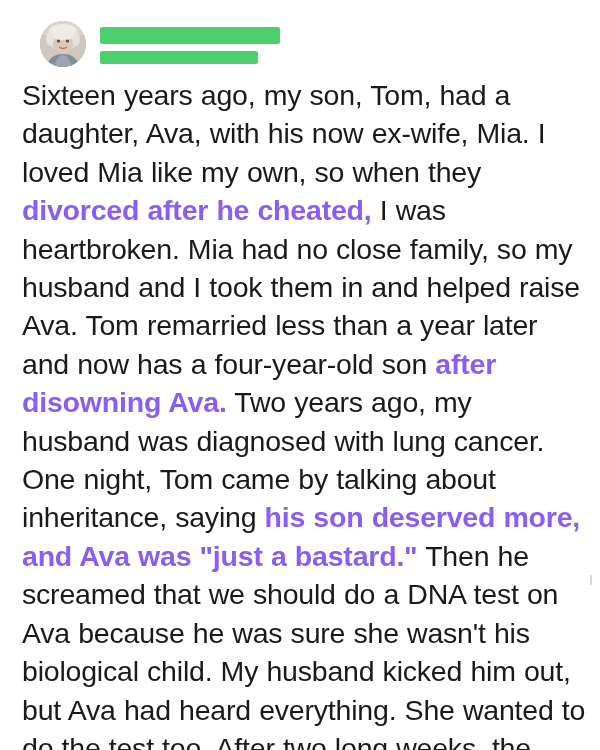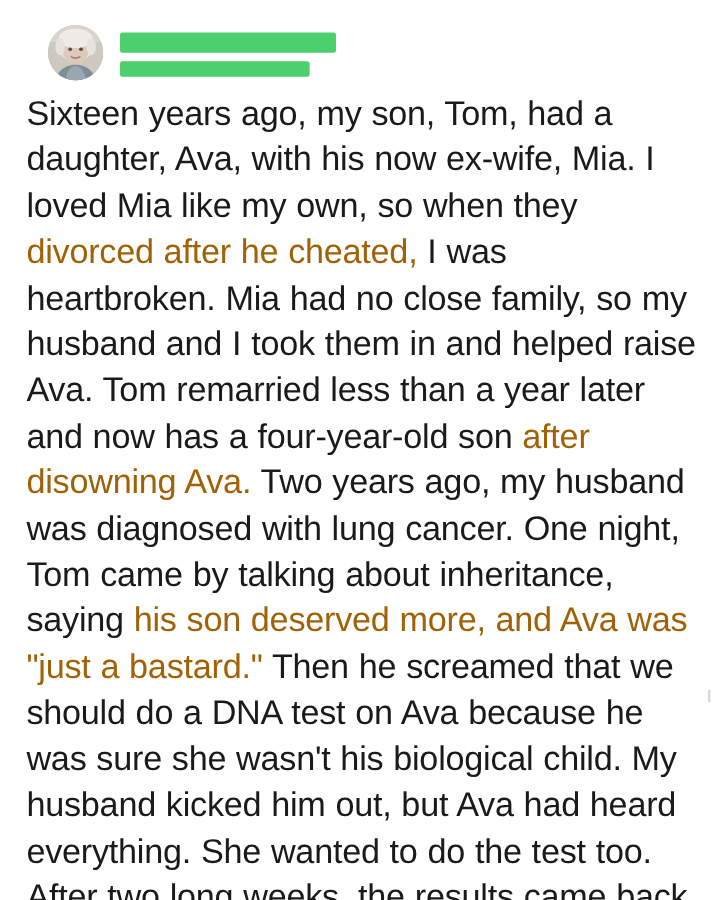--- a/index.html
+++ b/index.html
@@ -64,22 +64,22 @@
   .body-text {
     padding: 14px 14px 0 22px;
     font-size: 28.5px;
     line-height: 38.4px;
     letter-spacing: -0.2px;
     color: #1a1a1a;
     font-weight: 400;
     word-spacing: 0.5px;
   }
   .hl {
-    color: #a16207;
-    font-weight: normal;
+    color: #8b5cf6;
+    font-weight: bold;
   }
   .dot {
     position: absolute;
     right: 8px;
     top: 575px;
     width: 2px;
     height: 10px;
     background: #d8d8d8;
   }
 </style>

